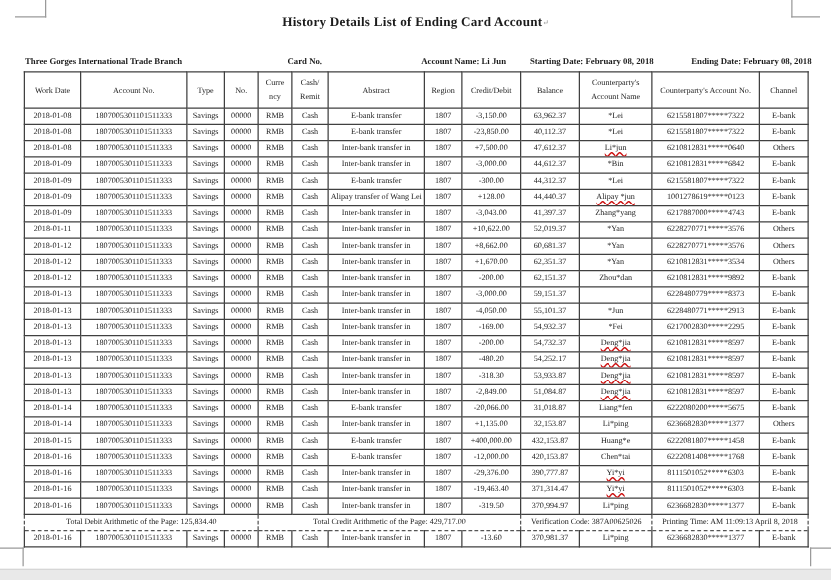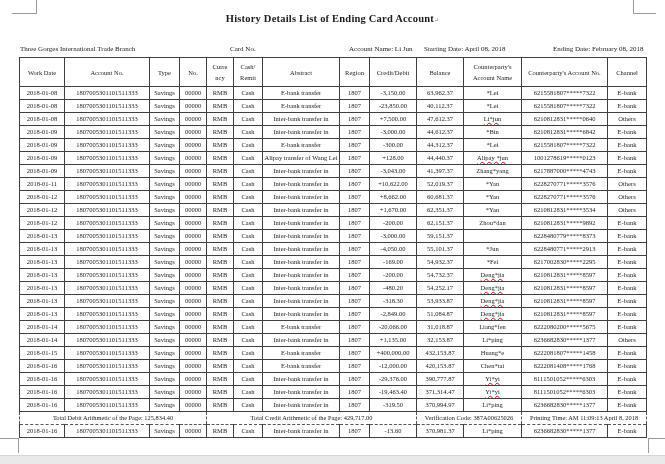--- a/index.html
+++ b/index.html
@@ -15,22 +15,22 @@
   .crop.bl{left:0;top:438px;width:18px;height:14px;border-right:1px solid #9a9a9a;border-top:1px solid #9a9a9a;}
   .crop.br{left:648px;top:438px;width:17px;height:14px;border-left:1px solid #9a9a9a;border-top:1px solid #9a9a9a;}
   .page-edge{position:absolute;left:0;top:455px;width:665px;height:9px;background:#e9e9e9;border-top:1px solid #d6d6d6;}
 
   
   .doc-title{position:absolute;top:13px;left:0;width:665px;text-align:center;
     font-size:10.5px;font-weight:bold;letter-spacing:0.2px;}
   .pmark{font-size:6px;color:#8a8a8a;font-weight:normal;vertical-align:middle;}
 
   
-  .info span{position:absolute;top:45px;font-size:7px;font-weight:normal;white-space:nowrap;}
-  .i-branch{left:20px;} .i-card{left:185px;padding-left:45px;} .i-acct{left:349px;}
+  .info span{position:absolute;top:45px;font-size:7px;font-weight:bold;white-space:nowrap;}
+  .i-branch{left:20px;} .i-card{left:185px;padding-left:45px;} .i-acct{left:337px;}
   .i-start{left:424px;} .i-end{left:553px;}
 
   
   table.stmt{position:absolute;left:19px;top:57px;width:628px;
     border-collapse:collapse;table-layout:fixed;font-size:6.5px;}
   .stmt th,.stmt td{
     border:1px solid #404040;padding:0 1px;text-align:center;vertical-align:middle;
     font-weight:normal;height:12px;line-height:12px;overflow:hidden;word-wrap:break-word;}
   .stmt th{height:28px;line-height:11px;}
   .stmt td{white-space:normal;}
@@ -56,21 +56,21 @@
 <div class="crop bl"></div>
 <div class="crop br"></div>
 <div class="page-edge"></div>
 
 <div class="doc-title"><span>History Details List of Ending Card Account</span><span class="pmark">↵</span></div>
 
 <div class="info">
   <span class="i-branch">Three Gorges International Trade Branch</span>
   <span class="i-card">Card No.</span>
   <span class="i-acct">Account Name: Li Jun</span>
-  <span class="i-start">Starting Date: April 08, 2018</span>
+  <span class="i-start">Starting Date: February 08, 2018</span>
   <span class="i-end">Ending Date: February 08, 2018</span>
 </div>
 
 <table class="stmt">
   <colgroup>
     <col class="c-date">
       <col class="c-acct">
       <col class="c-type">
       <col class="c-no">
     <col class="c-cur">

